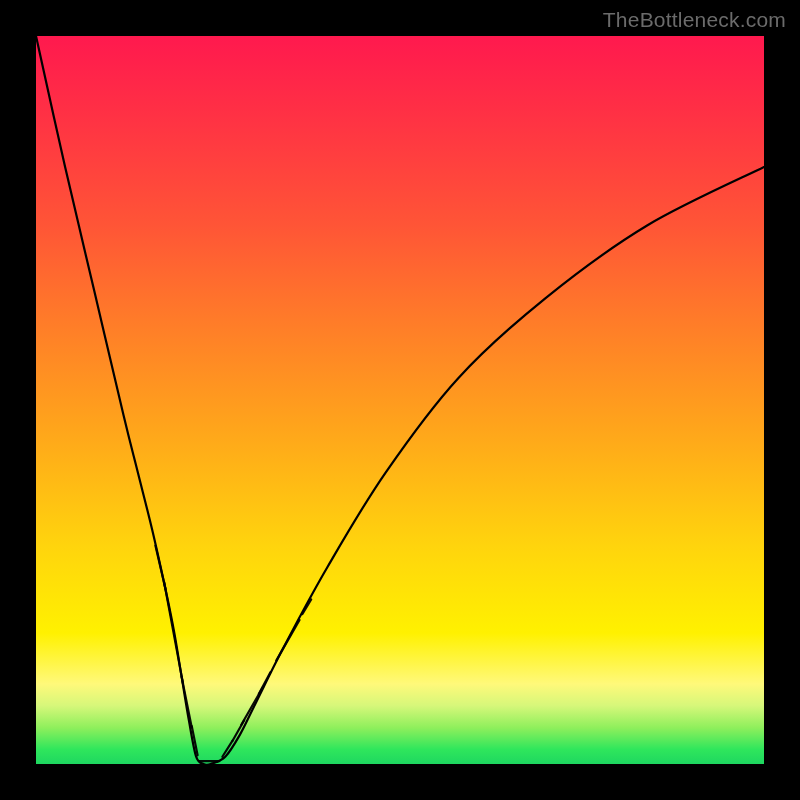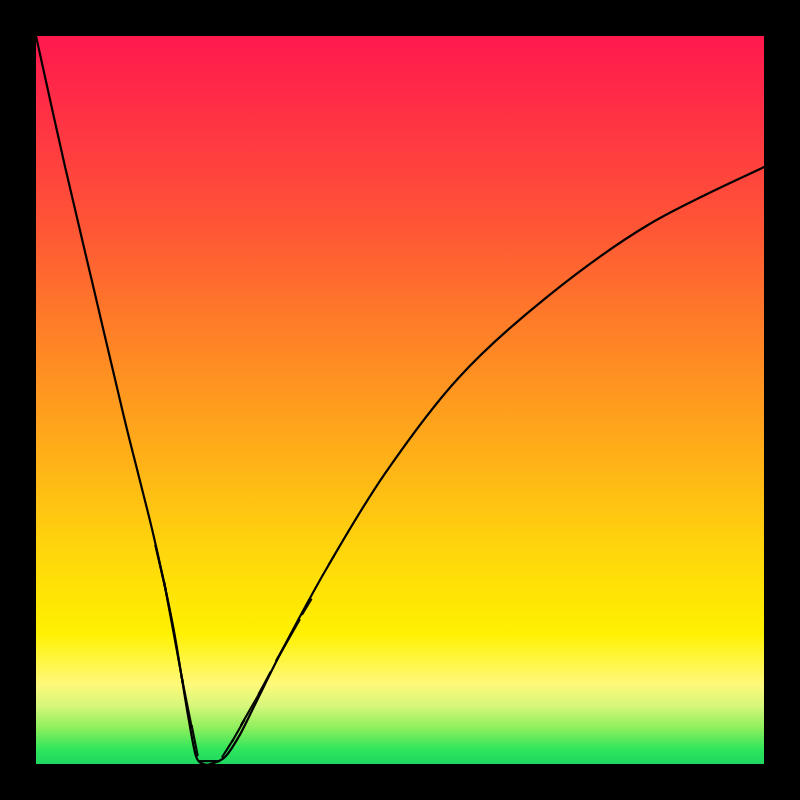--- a/index.html
+++ b/index.html
@@ -69,20 +69,21 @@
     stroke: #db7f7a;
     stroke-width: 15;
     stroke-linecap: round;
     opacity: 0.95;
   }
 </style>
 </head>
 <body>
 
 <div class="frame">
+  <div class="watermark">TheBottleneck.com</div>
   <div class="plot">
     <svg class="curve" viewBox="0 0 728 728">
       <g id="highlight-layer">
           <path class="highlight" d="M 119.39199999999998 509.6 L 129.584 553.28"></path>
           <path class="highlight" d="M 128.12800000000001 546 L 147.05599999999998 647.92"></path>
           <path class="highlight" d="M 145.6 640.64 L 155.792 691.6"></path>
           <path class="highlight" d="M 155.792 690.144 L 161.616 719.264"></path>
           <path class="highlight" d="M 163.07199999999997 725.088 L 183.456 725.088"></path>
           <path class="highlight" d="M 186.368 720.72 L 196.56 704.704"></path>
           <path class="highlight" d="M 196.56 704.704 L 208.20800000000003 684.32"></path>

